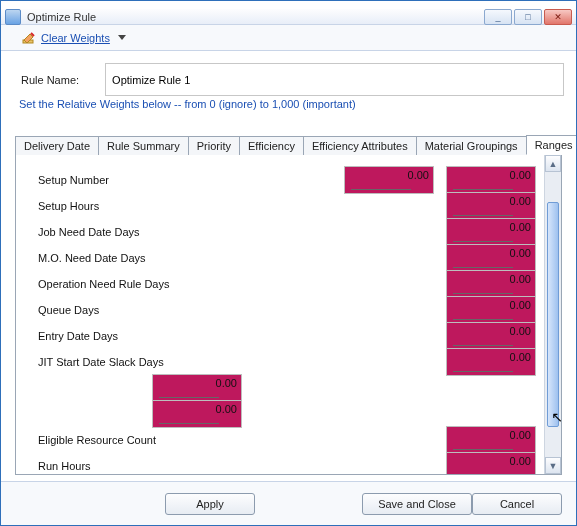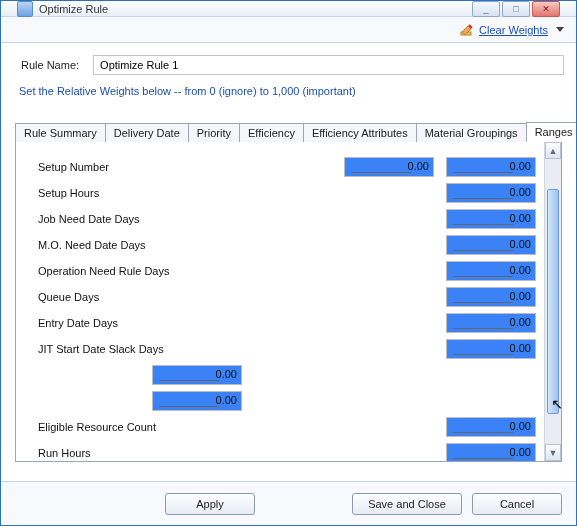--- a/index.html
+++ b/index.html
@@ -12,21 +12,22 @@
     height: 526px;
     overflow: hidden;
     border: 1px solid #2e6fba;
   }
   .titlebar {
     height: 16px;
     background: linear-gradient(#fdfdfe, #e8eef8);
     border-bottom: 1px solid #c8d4e7;
     display: flex;
     align-items: center;
-    padding: 0 16px;
+    padding: 0 4px;
+    margin-top: 8px;
   }
   .titlebar .app-icon {
     width: 16px; height: 16px;
     background: linear-gradient(#bcd5f0,#6aa3e4);
     border: 1px solid #5b8bc7;
     border-radius: 2px;
     margin-right: 6px;
   }
   .titlebar .title { flex: 1; color: #333; }
   .winbtns { display: flex; gap: 2px; }
@@ -39,42 +40,41 @@
     font-size: 9px; color: #3a5a85;
   }
   .winbtn.close {
     background: linear-gradient(#f7c8c3,#e1766b);
     border-color: #c85a4e; color: #7a1a10;
   }
   .toolbar {
     height: 26px;
     border-bottom: 1px solid #c8d4e7;
     display: flex; align-items: center;
-    padding: 0 12px; gap: 4px;
+    padding: 0 20px; gap: 4px;
     background: #f7f9fc;
-    justify-content: flex-end;
   }
   .toolbar .tb-icon {
     width: 16px; height: 16px; display:flex; align-items:center; justify-content:center;
   }
   .toolbar .tb-link {
     color: #1a4fb3; text-decoration: underline; cursor: default;
   }
   .toolbar .caret {
     width: 0; height: 0; border-left: 4px solid transparent; border-right: 4px solid transparent; border-top: 5px solid #444; margin-left: 4px;
   }
   .content {
     padding: 8px 12px 0 12px;
   }
   .row-name {
-    display: flex; align-items: center; gap: 14px; margin: 4px 0 10px 8px;
+    display: flex; align-items: center; gap: 26px; margin: 4px 0 2px 8px;
   }
   .row-name label { color: #222; }
   .row-name input {
-    flex: 1; height: 20px; border: 1px solid #c7c7c7;
+    flex: 1; height: 33px; border: 1px solid #c7c7c7;
     padding: 2px 6px; font-family: inherit; font-size: 11px;
   }
   .hint { color: #1a4fb3; margin: 0 0 24px 6px; }
   .tabstrip {
     display: flex; align-items: flex-end;
     border-bottom: 1px solid #9aa6b5;
     margin: 0 2px;
   }
   .tab {
     border: 1px solid #9aa6b5;
@@ -109,25 +109,25 @@
     display: flex;
     align-items: center;
     height: 26px;
   }
   .fieldrow .flabel {
     flex: 1;
     color: #111;
   }
   .numcell {
     width: 90px;
-    height: 20px;
+    height: 28px;
     border: 1px solid #bdbdbd;
     margin-left: 12px;
     position: relative;
-    background: #3b82f6;
+    background: #be185d;
   }
   .numcell .uline {
     position: absolute;
     left: 6px; right: 22px; bottom: 3px;
     border-bottom: 1px solid #666;
   }
   .numcell .val {
     position: absolute;
     right: 4px; top: 2px;
     font-size: 11px; color: #111;
@@ -162,21 +162,20 @@
     pointer-events: none;
   }
   .footer {
     position: absolute;
     left: 1px; right: 1px; bottom: 1px;
     height: 44px;
     border-top: 1px solid #c8d4e7;
     background: #f7f9fc;
     display: flex; align-items: center;
     padding: 8px 14px;
-    gap: 10px;
   }
   .footer .spacer { flex: 1; }
   .btn {
     min-width: 90px; height: 22px;
     border: 1px solid #8c9bae;
     background: linear-gradient(#fdfdfe,#e7ecf3);
     border-radius: 3px;
     font-family: inherit; font-size: 11px;
     display:flex;align-items:center;justify-content:center;
     color:#222;
@@ -215,22 +214,22 @@
 </div>
 
 <div class="content">
   <div class="row-name">
     <label>Rule Name:</label>
     <input type="text" value="Optimize Rule 1" style="">
   </div>
   <div class="hint">Set the Relative Weights below -- from 0 (ignore) to 1,000 (important)</div>
 
   <div class="tabstrip" id="tabstrip">
+      <div class="tab">Delivery Date</div>
       <div class="tab">Rule Summary</div>
-      <div class="tab">Delivery Date</div>
       <div class="tab">Priority</div>
       <div class="tab">Efficiency</div>
       <div class="tab">Efficiency Attributes</div>
       <div class="tab">Material Groupings</div>
       <div class="tab active">Ranges</div>
     </div>
 
   <div class="tabbody-wrap">
     <div class="tabbody" id="tabbody">
         <div class="fieldrow">

